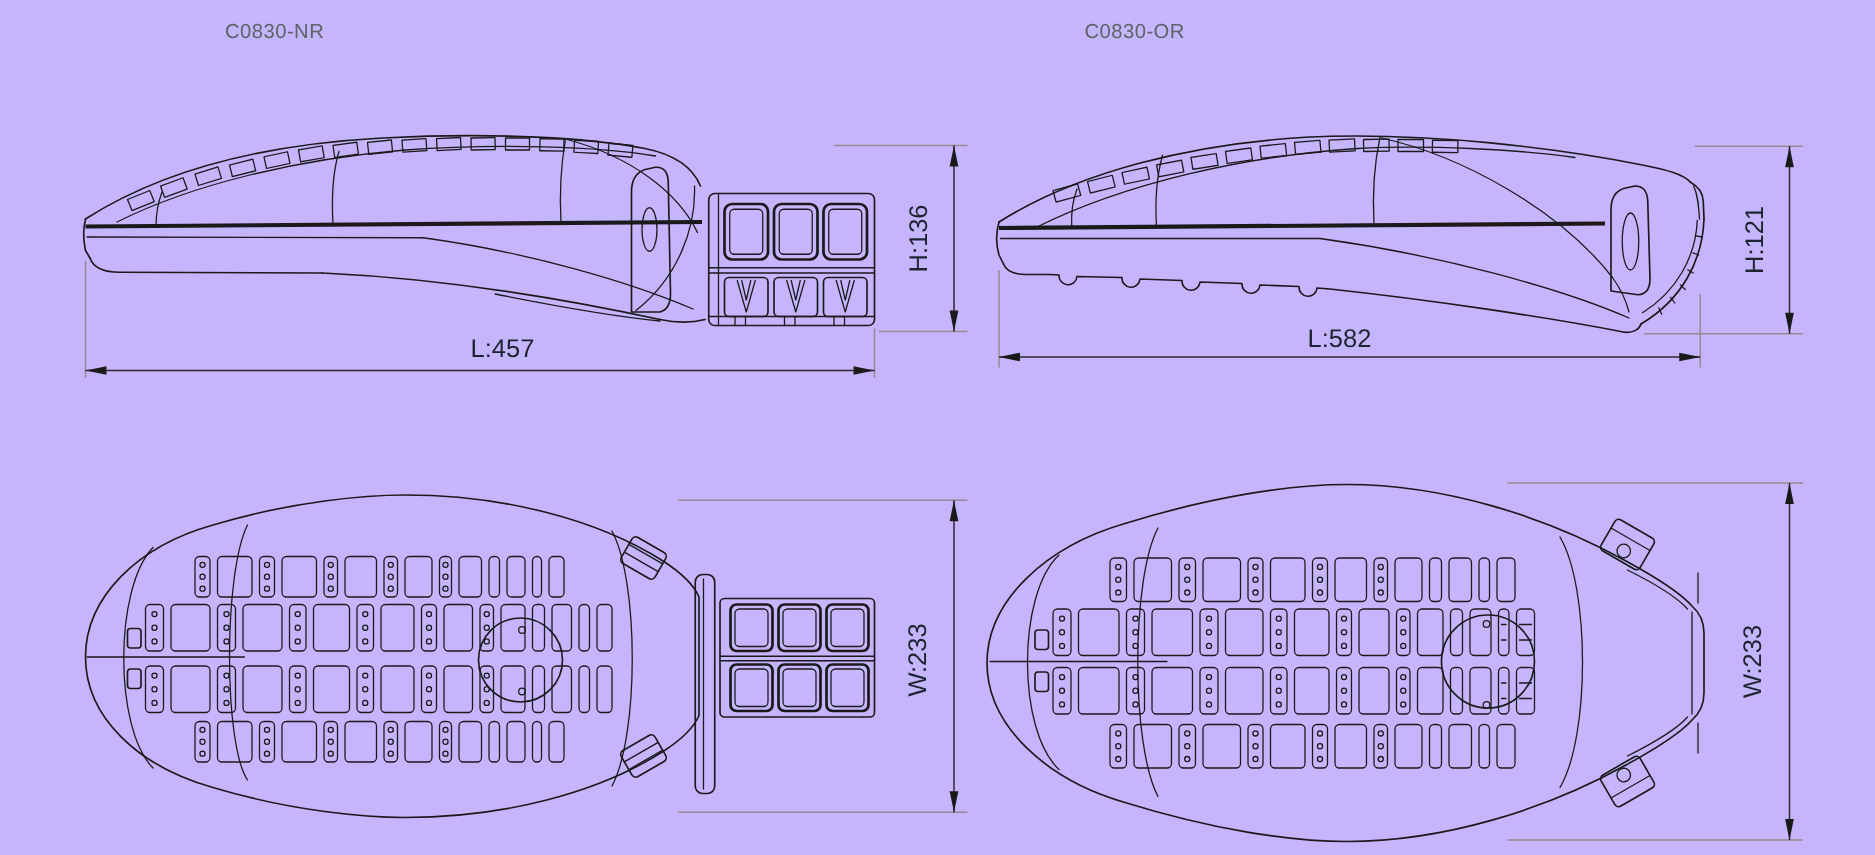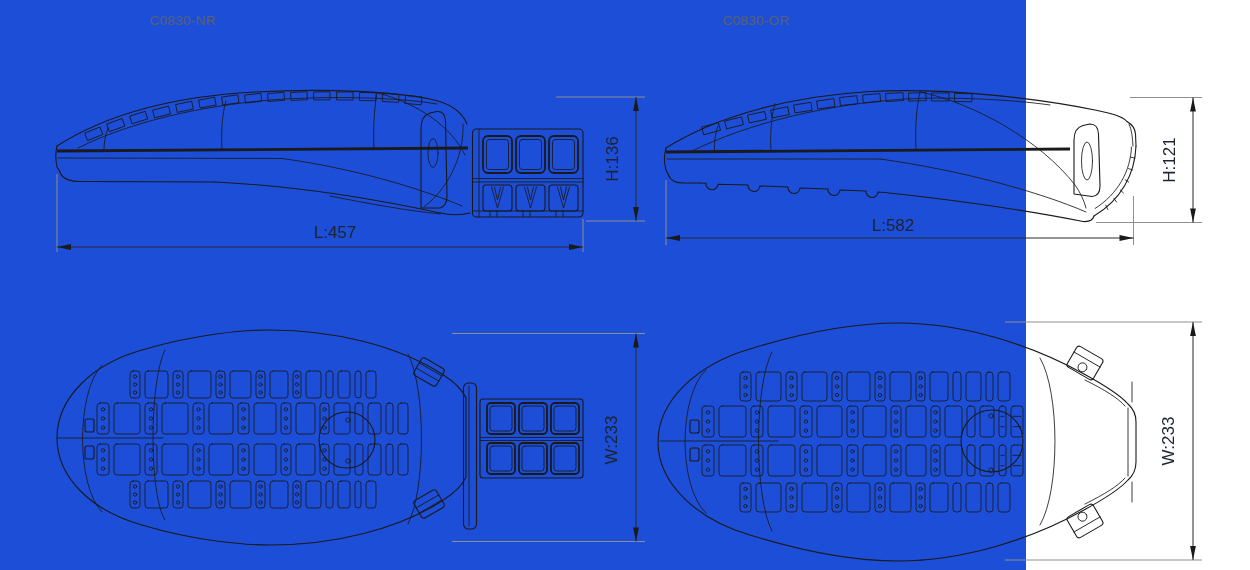--- a/index.html
+++ b/index.html
@@ -1,16 +1,16 @@
 <!DOCTYPE html>
 <html><head>
 <meta charset="utf-8">
 <style>
   html,body{margin:0;padding:0;background:#ffffff;overflow:hidden;}
-  .sheet{position:relative;width:1026px;height:570px;background:#1d4ed8;
+  .sheet{position:relative;width:1250px;height:570px;background:#c4b5fd;
          font-family:"Liberation Sans", sans-serif;}
   svg{position:absolute;left:0;top:0;}
   .ln{fill:none;stroke:#1a1a1a;stroke-width:1.1;stroke-linecap:round;stroke-linejoin:round;}
   .thin{stroke-width:0.85;}
   .thick{stroke-width:2.8;stroke-linecap:butt;}
   .med{stroke-width:1.8;}
   .ext{fill:none;stroke:#8f8f8f;stroke-width:1;}
   .dim{fill:none;stroke:#2b2b2b;stroke-width:1;}
   .dimtext{font-size:17px;fill:#1d2430;}
   .lbl{font-size:13.5px;fill:#5f6368;letter-spacing:0.3px;}

